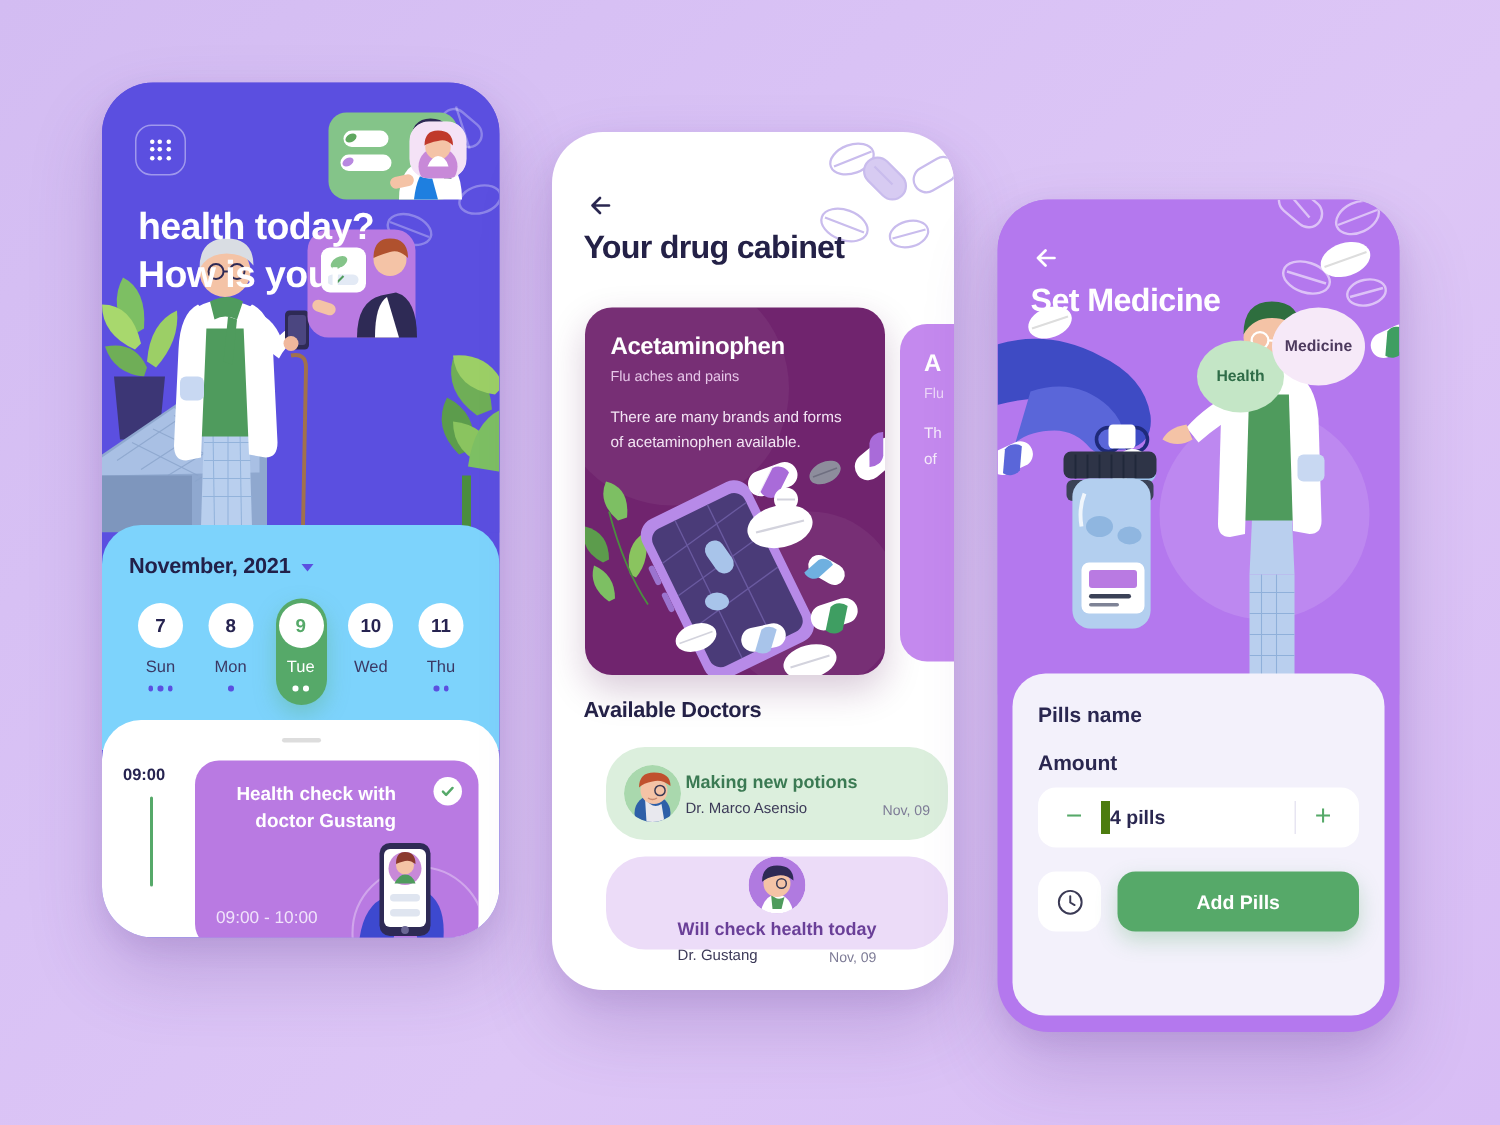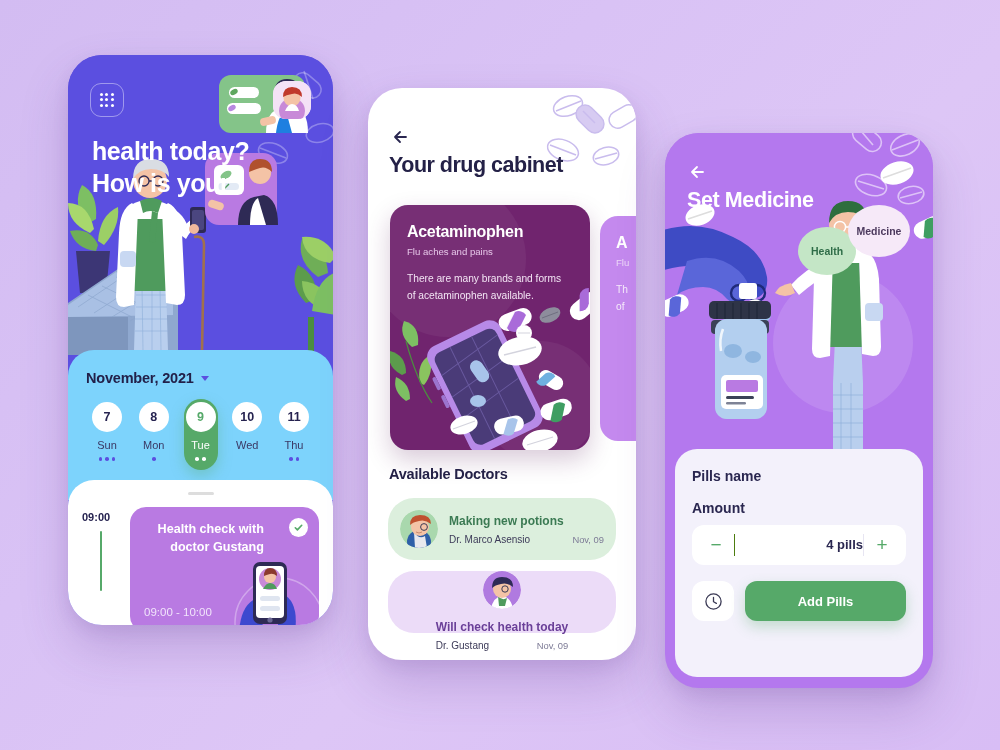--- a/index.html
+++ b/index.html
@@ -97,22 +97,22 @@
   .drug-card .desc { color:#f3e4f4; font-size:10.2px; margin-top:14px; line-height:1.65; font-weight:500; }
   .drug-card-2 {
     position:absolute; left:232px; top:128px; width:100px; height:225px;
     background:#c489ee; border-radius:18px; padding:18px 16px; overflow:hidden;
   }
   .drug-card-2 h3 { color:#fff; font-size:16px; font-weight:700; }
   .drug-card-2 .sub { color:#ecd6f8; font-size:9.6px; margin-top:5px; font-weight:500; }
   .drug-card-2 .desc { color:#f6ebfb; font-size:10.2px; margin-top:14px; line-height:1.65; font-weight:500; }
   .p2-sec { position:absolute; left:21px; top:378px; font-size:14.5px; font-weight:700; color:#242147; letter-spacing:-.2px; }
   .doc-item {
-    position:absolute; left:20px; width:228px; height:62px; border-radius:26px;
-    display:flex; align-items:center; padding:0 12px; gap:11px;
+    position:absolute; left:36px; width:228px; height:62px; border-radius:26px;
+    display:flex; align-items:center; padding:0 12px; gap:3px;
   }
   .doc-item.green { top:410px; background:#dcefdd; }
   .doc-item.purple{ top:483px; background:#ecdcf8;flex-direction:column; }
   .doc-av { width:38px;height:38px;border-radius:50%; overflow:hidden; flex-shrink:0; position:relative; }
   .doc-txt { flex:1; }
   .doc-ttl { font-size:12px; font-weight:700; }
   .doc-item.green  .doc-ttl { color:#3b7a53; }
   .doc-item.purple .doc-ttl { color:#6a3f98; }
   .doc-meta { display:flex; justify-content:space-between; align-items:center; margin-top:6px; }
   .doc-name { font-size:10px; color:#3c3a58; font-weight:500; }
@@ -137,22 +137,22 @@
   }
   .f-select .val { flex:1; font-size:12px; color:#2a2750; font-weight:600; }
   .f-caret { width:0;height:0;border-left:5px solid transparent;border-right:5px solid transparent;border-top:6px solid #56a969; }
   .f-label2 { margin-top:16px; }
   .stepper {
     margin-top:9px; height:40px; background:#fff; border-radius:12px;
     display:flex; align-items:center; justify-content:space-between; padding:0 6px;
   }
   .step-btn { width:36px;height:100%;display:flex;align-items:center;justify-content:center;
               font-size:19px;color:#56a969; font-weight:400; }
-  .step-val { flex:1; text-align:right; font-size:13px; font-weight:700; color:#2a2750;
-              border-left:1px solid #4d7c0f; border-right:1px solid #e7e5f2; line-height:22px; }
+  .step-val { flex:1; text-align:left; font-size:13px; font-weight:700; color:#2a2750;
+              border-left:6px solid #4d7c0f; border-right:1px solid #e7e5f2; line-height:22px; }
   .f-actions { margin-top:16px; display:flex; gap:11px; align-items:center; }
   .clock-btn { width:42px;height:40px;background:#fff;border-radius:12px;display:flex;align-items:center;justify-content:center; }
   .add-btn { flex:1; height:40px; background:#56a969; border-radius:12px; color:#fff;
              font-size:13px; font-weight:700; display:flex; align-items:center; justify-content:center;
              box-shadow:0 6px 14px rgba(86,169,105,.3); }
 
   
   .deco { position:absolute; inset:0; pointer-events:none; }
 </style>
 </head>

